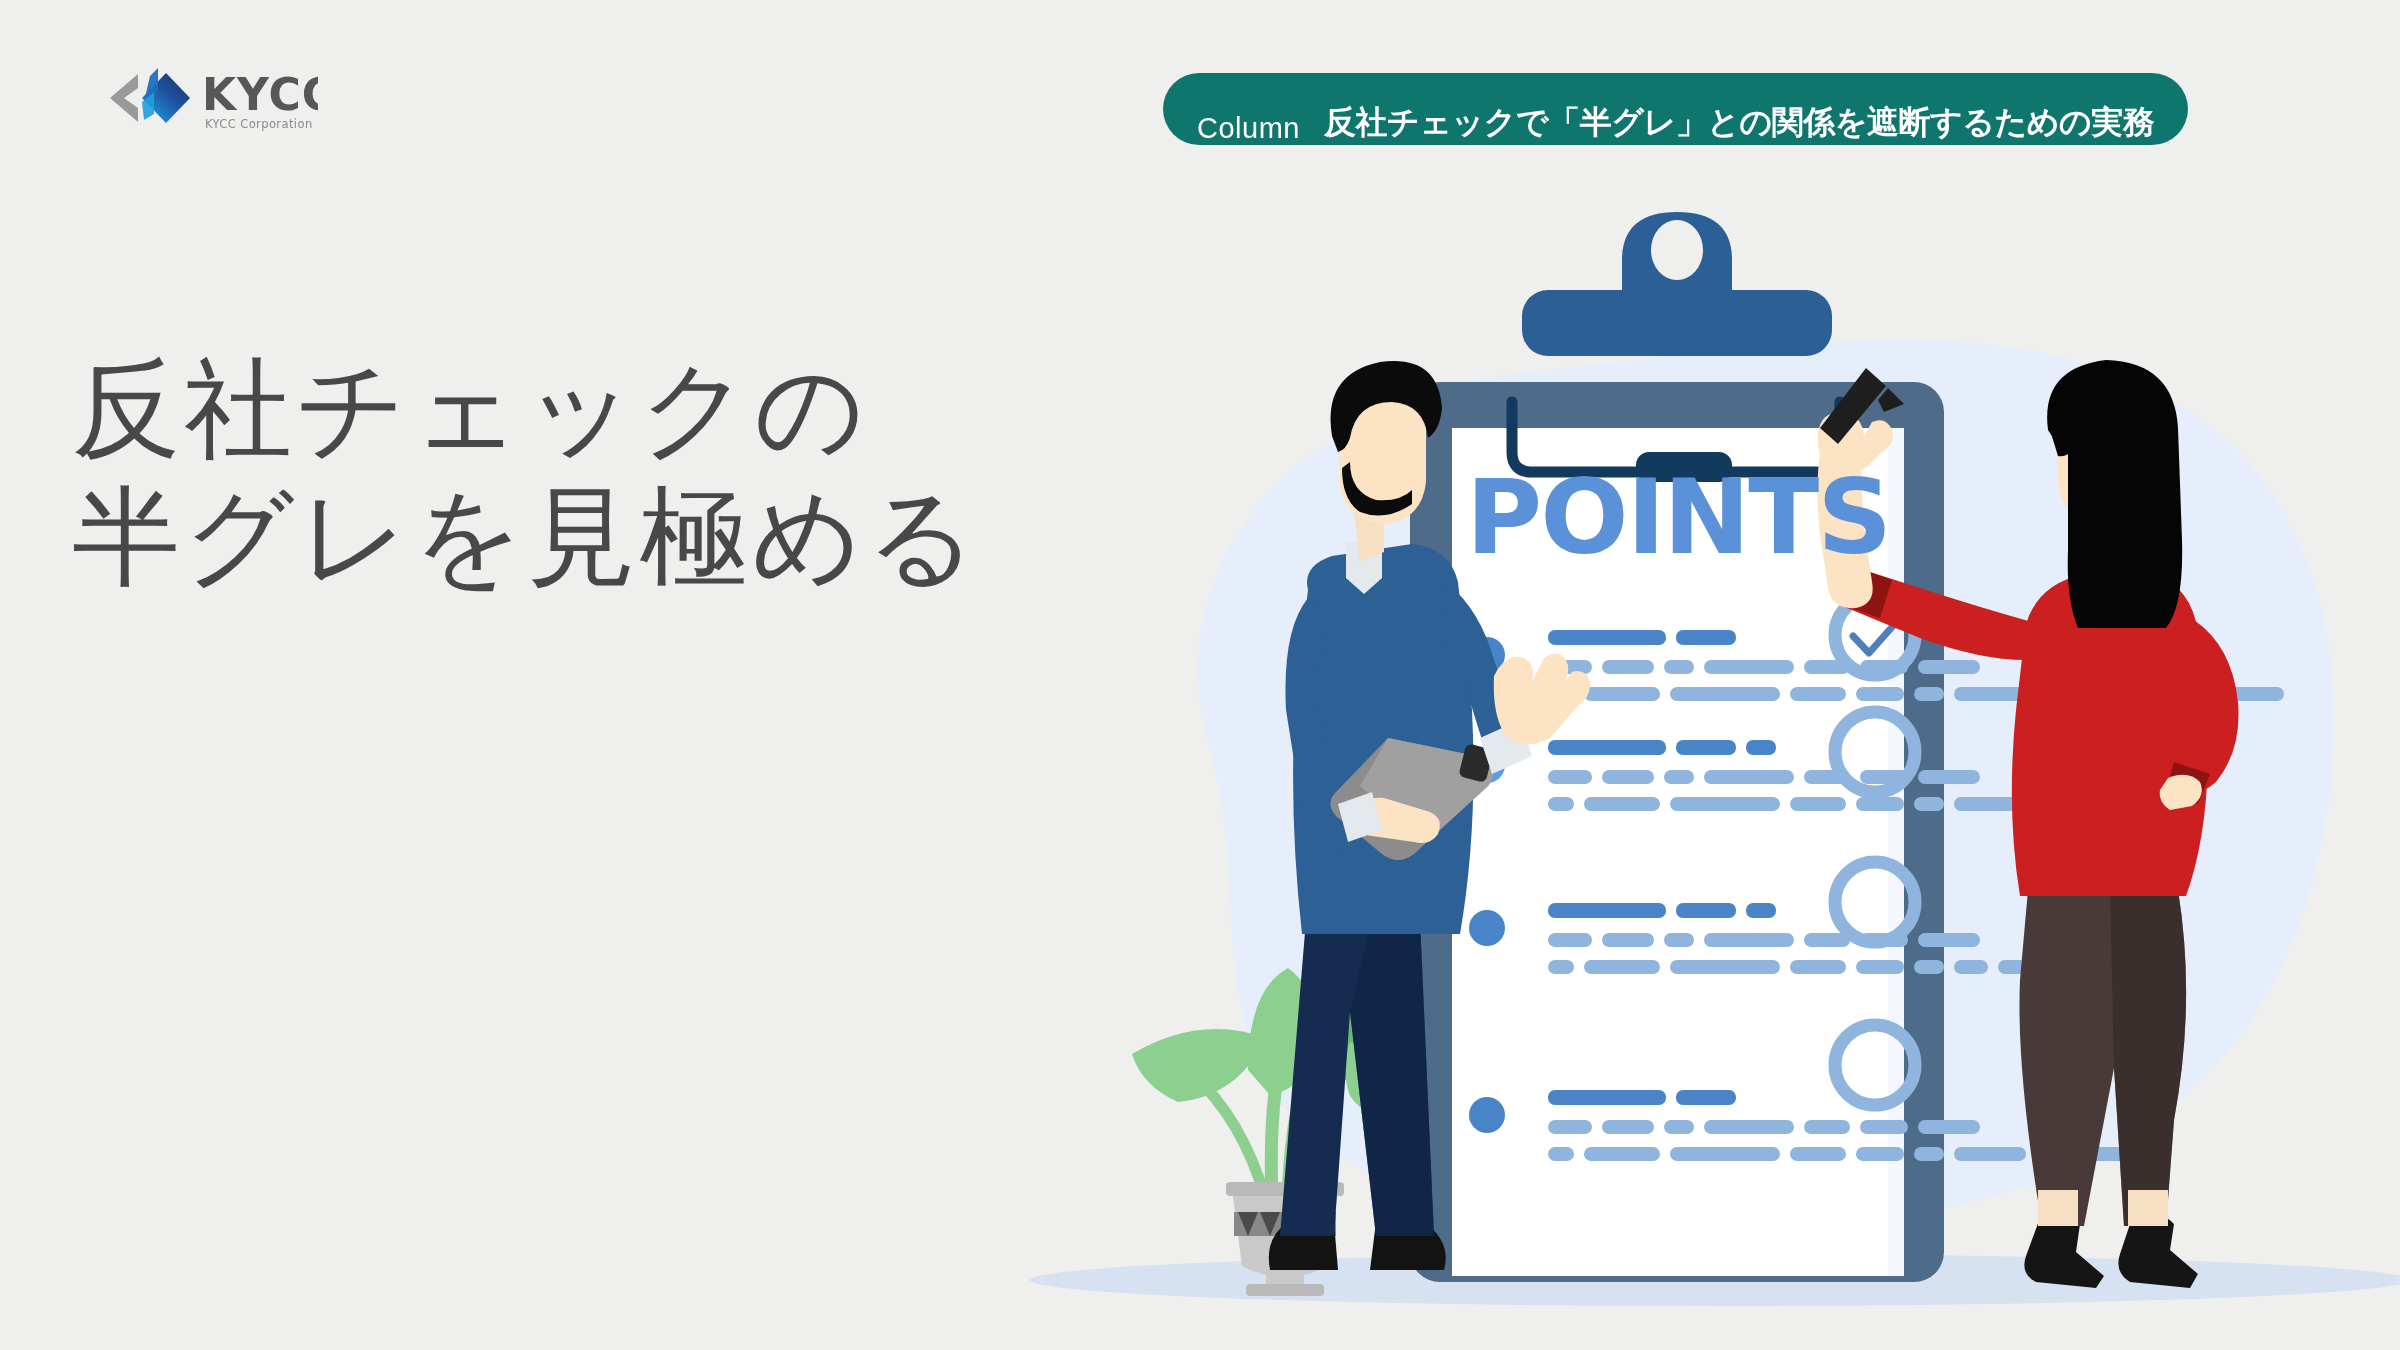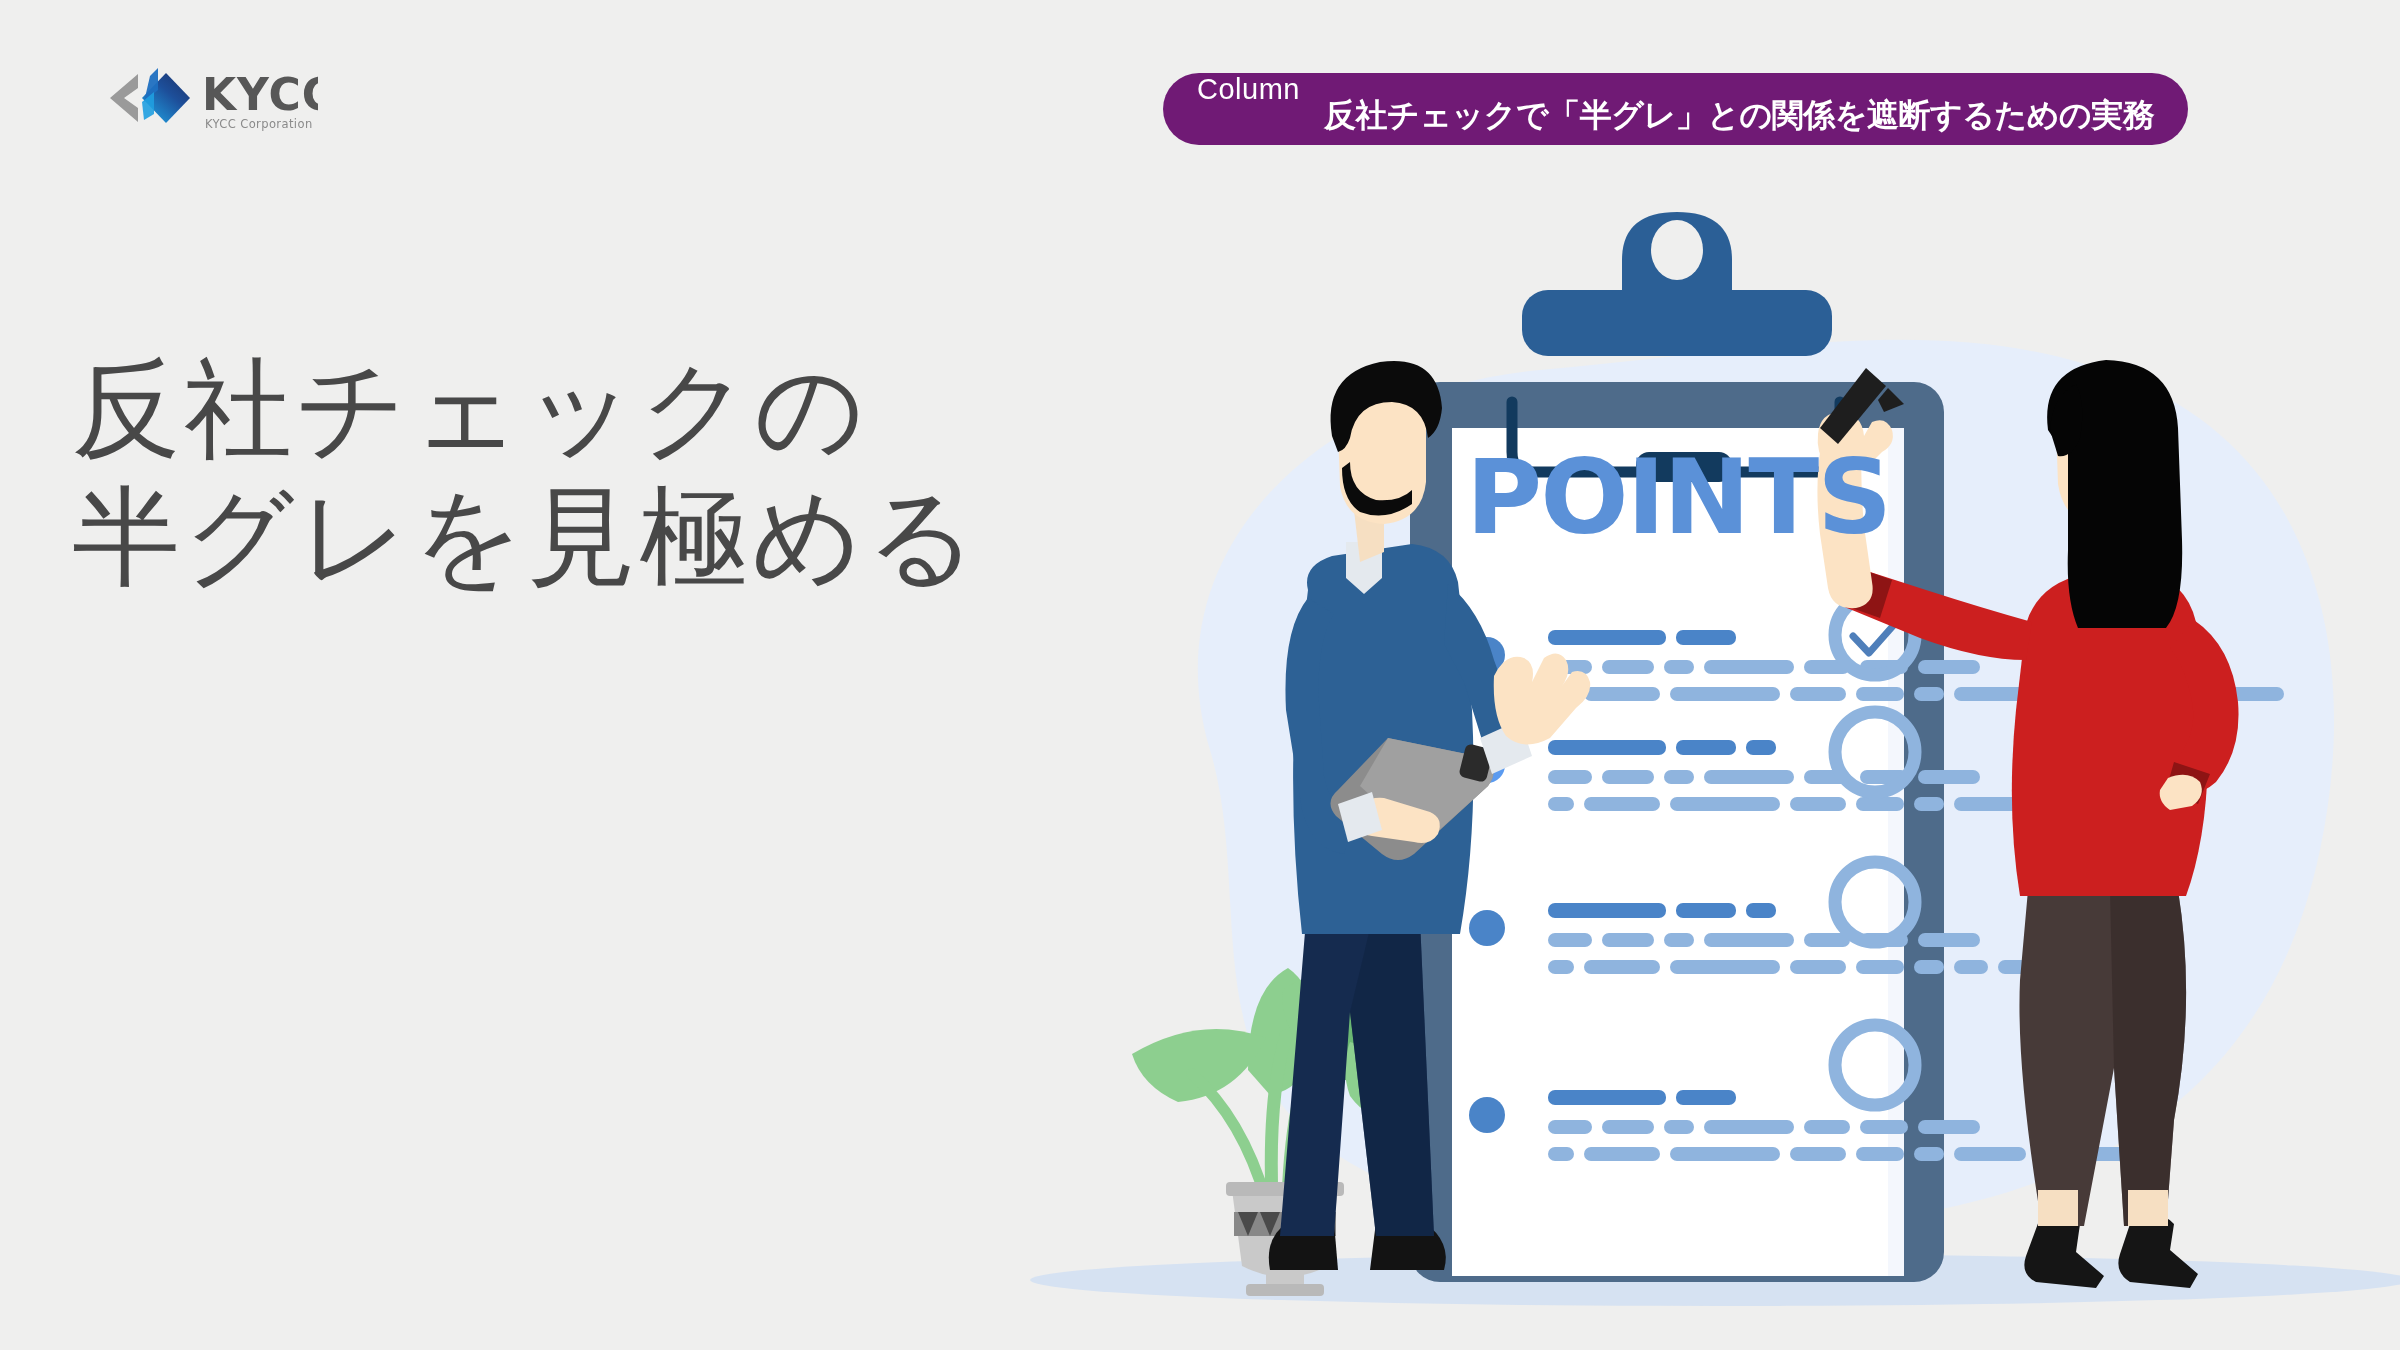--- a/index.html
+++ b/index.html
@@ -27,23 +27,23 @@
   #logo svg { display: block; }
 
   
   #column-badge {
     position: absolute;
     left: 1163px;
     top: 73px;
     height: 72px;
     padding: 0 34px;
     border-radius: 40px;
-    background: #701a75;
+    background: #0f766e;
     display: flex;
-    align-items: flex-start;
+    align-items: flex-end;
     justify-content: center;
     white-space: nowrap;
   }
   #column-badge .col-label {
     color: #ffffff;
     font-size: 29px;
     font-weight: 400;
     letter-spacing: 0.5px;
   }
   #column-badge .col-title {
@@ -80,21 +80,21 @@
     top: 190px;
     width: 1380px;
     height: 1160px;
   }
   #illustration svg { display: block; }
 
   
   #points-word {
     position: absolute;
     left: 1466px;
-    top: 445px;
+    top: 465px;
     font-family: "DejaVu Sans", "Liberation Sans", sans-serif;
     font-size: 104px;
     font-weight: 700;
     color: #5b91d8;
     letter-spacing: -2px;
     line-height: 1;
   }
 </style>
 </head>
 <body>

